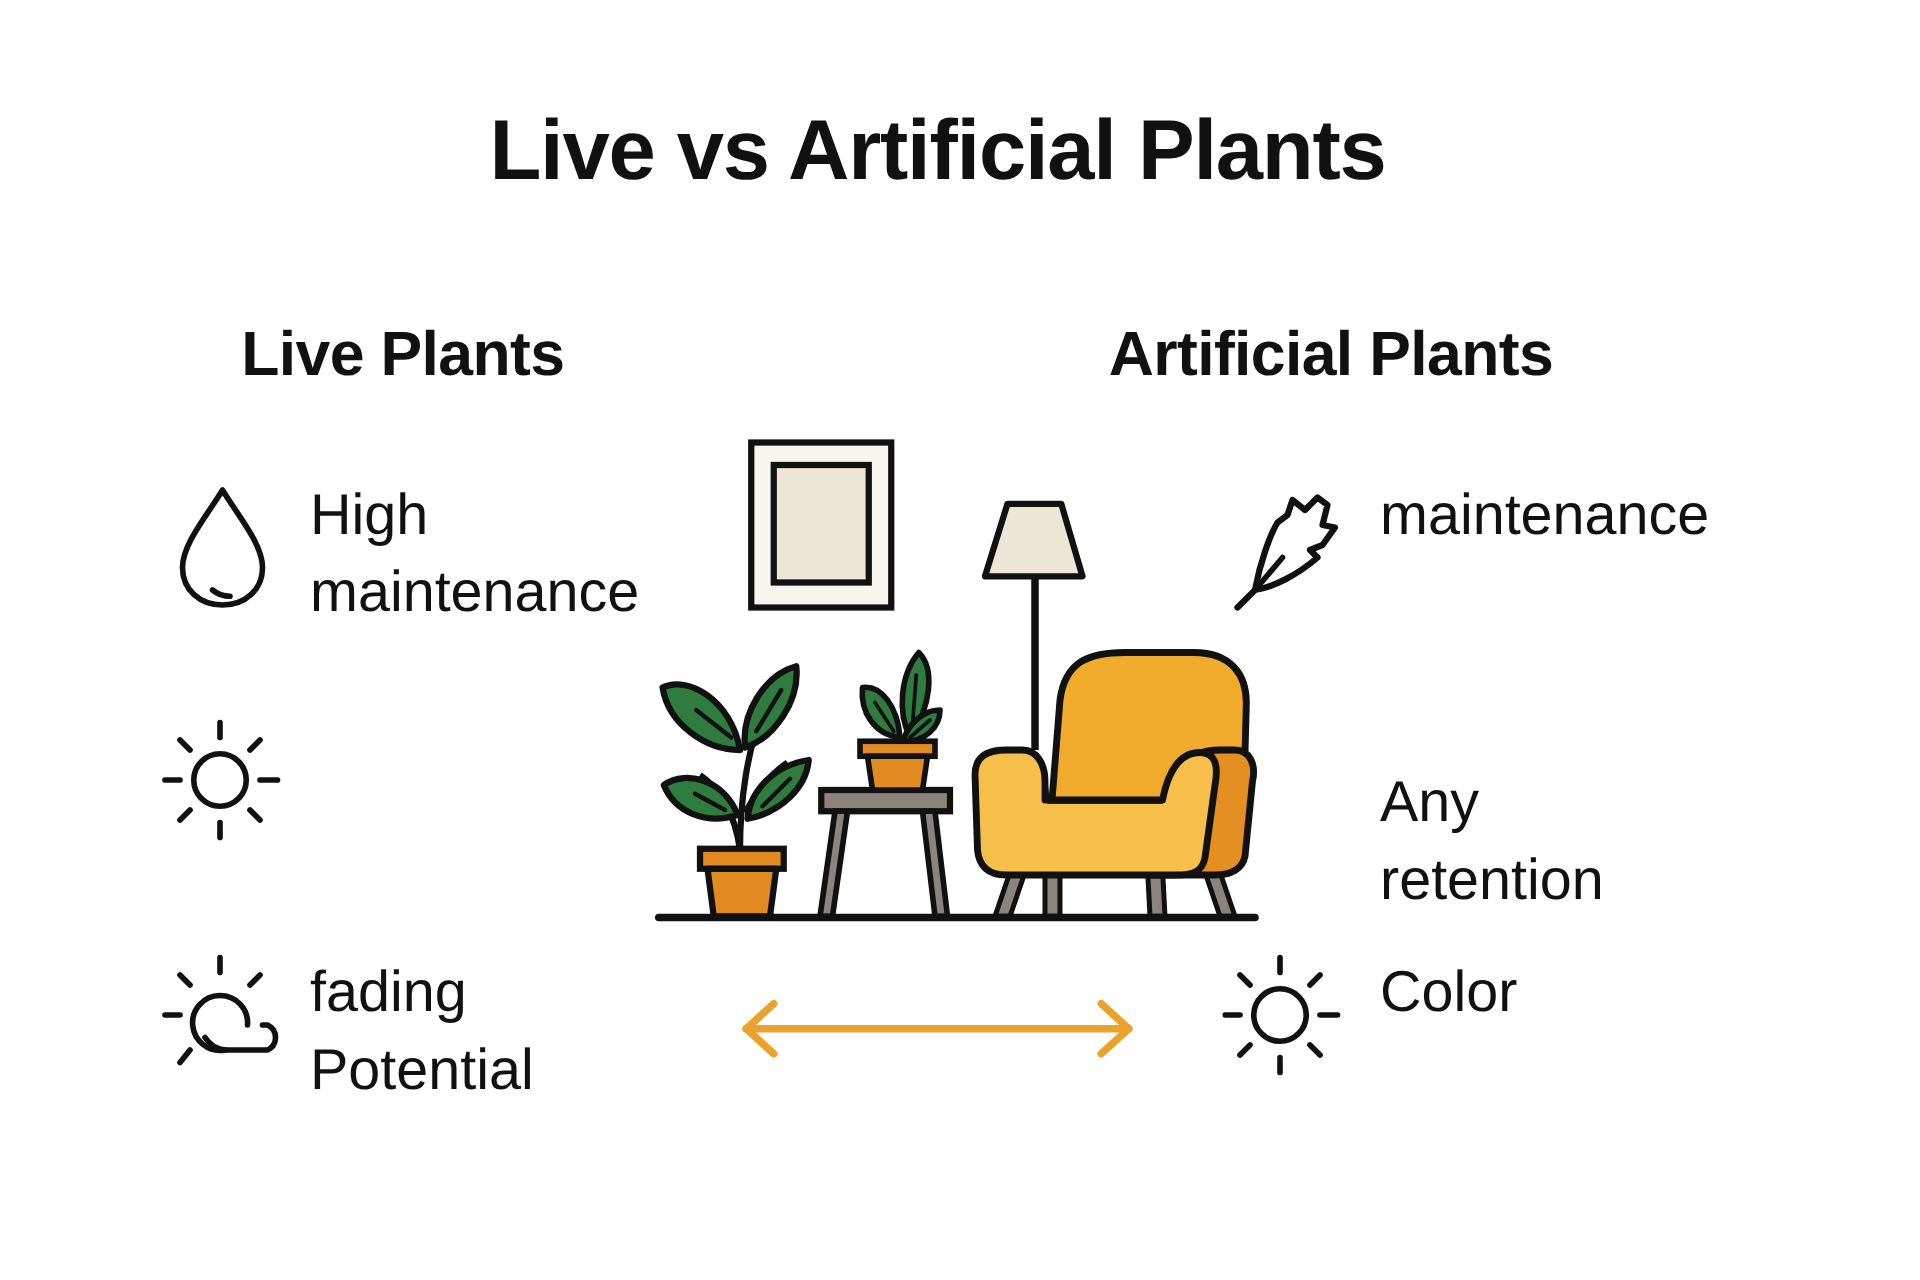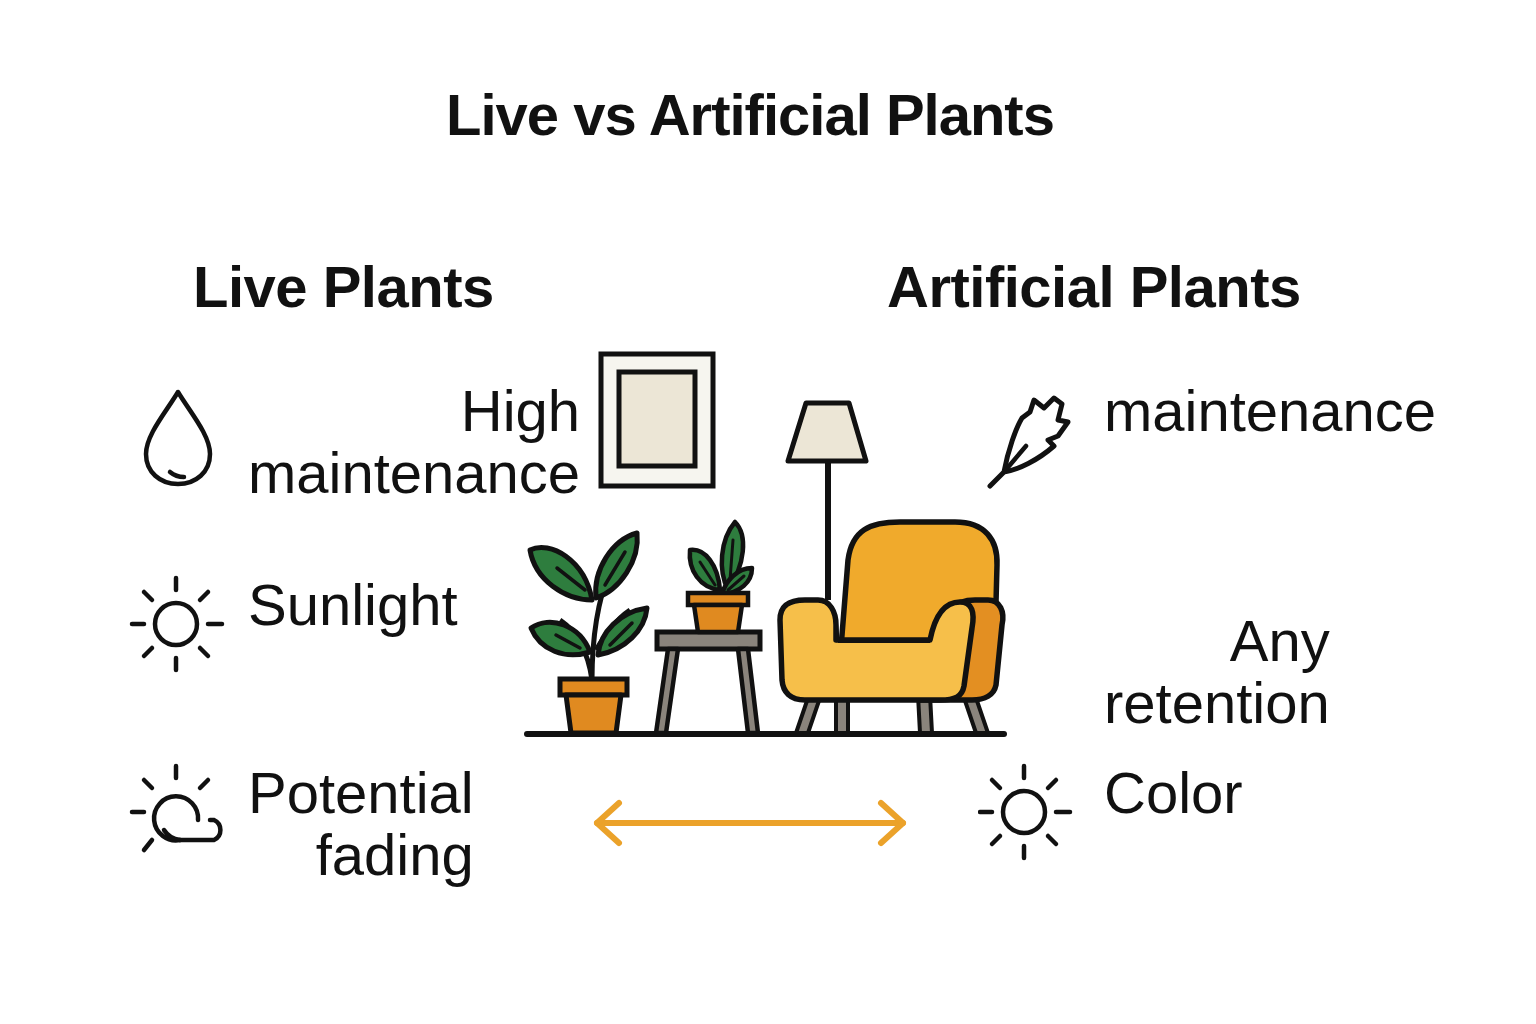--- a/index.html
+++ b/index.html
@@ -14,52 +14,51 @@
       overflow: hidden;
       font-family: "Liberation Sans", "DejaVu Sans", sans-serif;
       color: #111111;
     }
     .main-title {
       position: absolute;
       left: 0;
       width: 1500px;
       top: 86px;
       text-align: center;
-      font-size: 58px;
+      font-size: 68px;
       font-weight: 700;
       letter-spacing: -1px;
       line-height: 1;
       margin: 0;
     }
     .col-heading {
       position: absolute;
-      font-size: 58px;
+      font-size: 50px;
       font-weight: 700;
       line-height: 1;
       margin: 0;
       letter-spacing: -0.5px;
     }
     .col-heading.left { left: 193px; top: 258px; }
     .col-heading.right { left: 887px; top: 258px; }
 
     .item {
       position: absolute;
     }
     .item .icon {
       position: absolute;
       width: 100px;
       height: 110px;
     }
     .item .label {
       position: absolute;
-      font-size: 58px;
+      font-size: 46px;
       line-height: 62px;
       white-space: nowrap;
       font-weight: 400;
-      text-align: right;
     }
     .label span { display: block; }
 
     .illustration {
       position: absolute;
       left: 520px;
       top: 345px;
       width: 500px;
       height: 400px;
     }
@@ -97,40 +96,39 @@
       <line x1="48" y1="86" x2="48" y2="98"></line>
       <line x1="4" y1="52" x2="16" y2="52"></line>
       <line x1="80" y1="52" x2="94" y2="52"></line>
       <line x1="16" y1="20" x2="24" y2="28"></line>
       <line x1="72" y1="76" x2="80" y2="84"></line>
       <line x1="80" y1="20" x2="72" y2="28"></line>
       <line x1="24" y1="76" x2="16" y2="84"></line>
     </g>
   </svg>
   <div class="label" style="left:120px; top:2px;">
-    <span>Sunlight</span>
   </div>
 </div>
 
 <div class="item" style="left:128px; top:760px;">
   <svg class="icon" viewBox="0 0 100 110" style="left:0; top:0;">
     <g stroke="#111" stroke-width="4.5" stroke-linecap="round" fill="none">
       <line x1="48" y1="6" x2="48" y2="18"></line>
       <line x1="4" y1="52" x2="16" y2="52"></line>
       <line x1="16" y1="20" x2="24" y2="28"></line>
       <line x1="80" y1="20" x2="72" y2="28"></line>
       <line x1="24" y1="80" x2="16" y2="90"></line>
       <path d="M52 80 A 22 22 0 1 1 70 60"></path>
       <path d="M52 80 L 86 80 A 11 11 0 0 0 86 60 L 82 60"></path>
       <path d="M52 80 A 22 22 0 0 1 36 70"></path>
     </g>
   </svg>
   <div class="label" style="left:120px; top:2px;">
+    <span>fading</span>
     <span>Potential</span>
-    <span>fading</span>
   </div>
 </div>
 
 <h2 class="col-heading right">Artificial Plants</h2>
 
 <div class="item" style="left:978px; top:380px;">
   <svg class="icon" viewBox="0 0 100 110" style="left:0; top:0;">
     <path d="M12 106 L 26 92 C 30 70, 38 48, 44 38 L 52 32 L 56 20 L 66 28 L 76 18 L 84 24 L 80 40 L 90 42 L 80 56 L 70 60 L 76 66 C 60 80, 40 90, 26 92" fill="none" stroke="#111" stroke-width="5" stroke-linejoin="round" stroke-linecap="round"></path>
     <path d="M26 92 L 48 66" fill="none" stroke="#111" stroke-width="4.5" stroke-linecap="round"></path>
   </svg>

